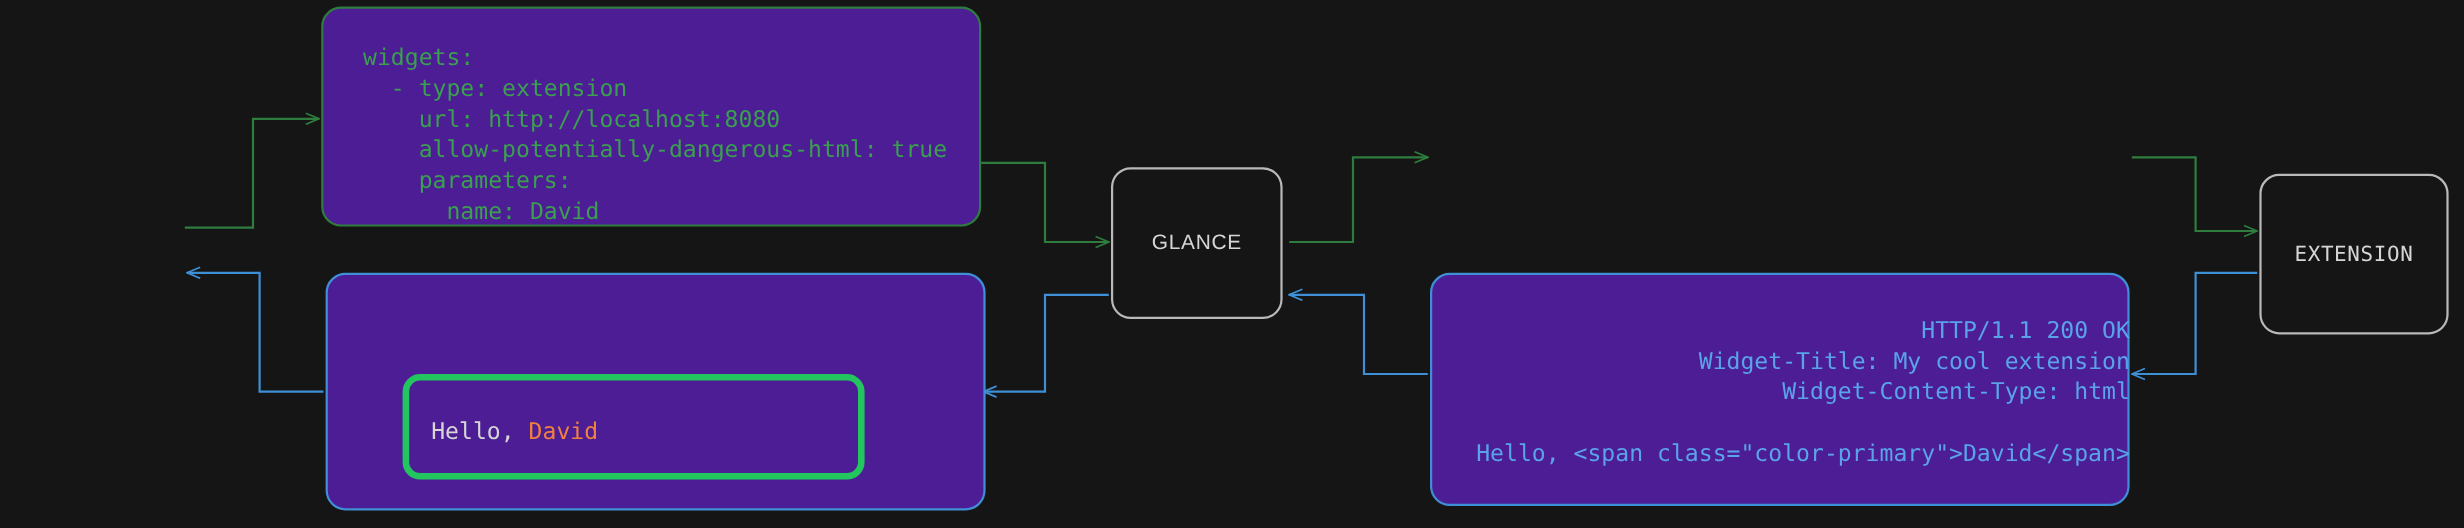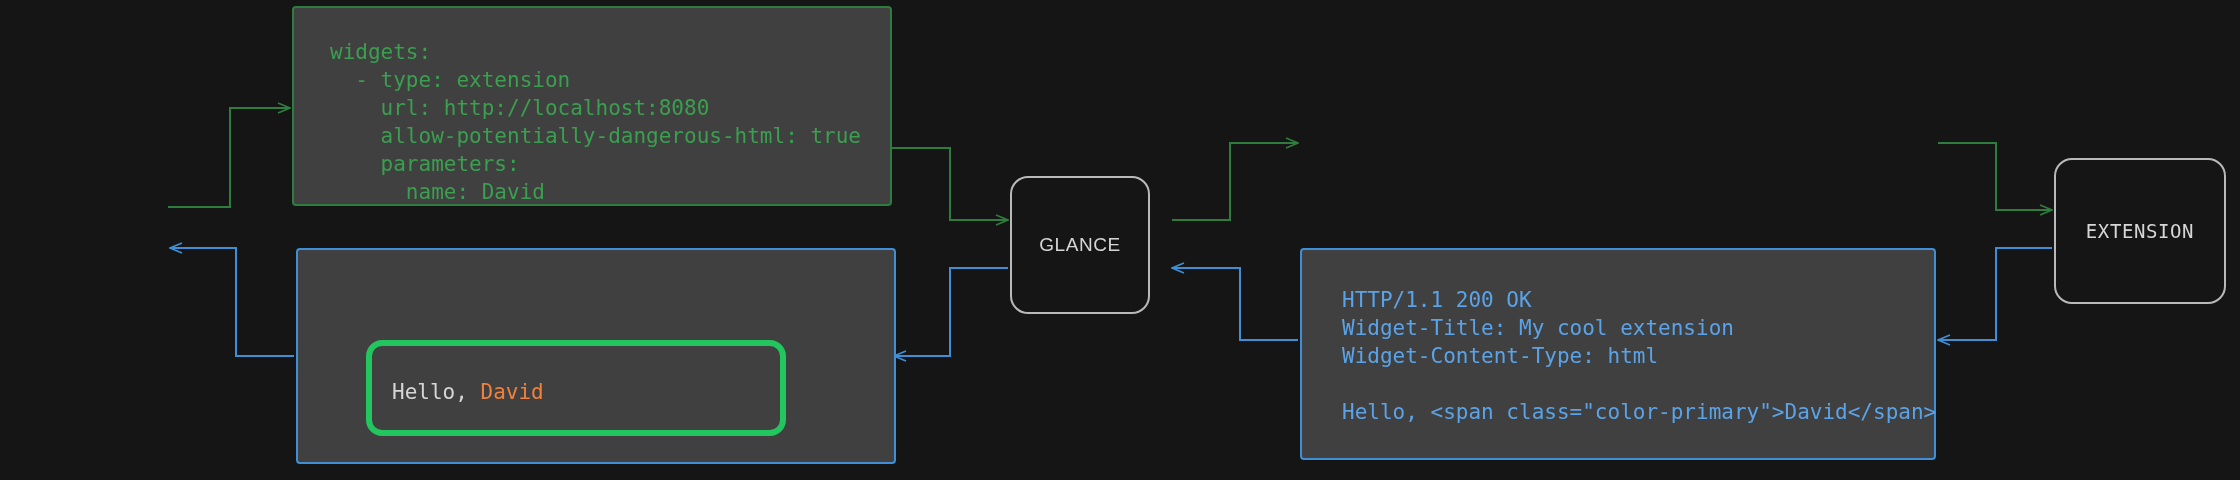--- a/index.html
+++ b/index.html
@@ -40,22 +40,22 @@
   }
   .node-sans .node-label {
     font-family: "Liberation Sans", sans-serif;
   }
   .node-mono .node-label {
     font-family: "DejaVu Sans Mono", monospace;
   }
   .panel {
     position: absolute;
     border: 2px solid;
-    border-radius: 4px;
-    background: #404040;
+    border-radius: 18px;
+    background: #4c1d95;
     box-sizing: border-box;
   }
   .panel-green { border-color: #2f7d3e; }
   .panel-blue  { border-color: #3f8fd6; }
 
   .code {
     font-family: "DejaVu Sans Mono", monospace;
     font-size: 21px;
     line-height: 28px;
     white-space: pre;
@@ -64,21 +64,21 @@
   .code-green { color: #3a9f4f; }
   .code-blue  { color: #5aa3e8; }
 
   #yaml-panel   { left: 292px; top: 6px;   width: 600px;  height: 200px; }
   #yaml-text    { position: absolute; left: 36px; top: 30px; }
 
   #get-panel    { left: 1300px; top: 88px; width: 636px; height: 110px; }
   #get-text     { position: absolute; left: 40px; top: 37px; }
 
   #resp-panel   { left: 1300px; top: 248px; width: 636px; height: 212px; }
-  #resp-text    { position: absolute; left: 40px; top: 36px; }
+  #resp-text    { position: absolute; left: 40px; top: 36px; text-align: right; }
 
   #widget-panel { left: 296px; top: 248px; width: 600px; height: 216px; }
   #widget-title {
     position: absolute; left: 50px; top: 48px;
     color: #d6d6d6; font-size: 20px; letter-spacing: 0.5px;
     font-family: "DejaVu Sans Mono", monospace;
   }
   #widget-inner {
     position: absolute; left: 44px; top: 90px;
     width: 420px; height: 96px;
@@ -87,21 +87,21 @@
     margin-left: 24px;
   }
   #widget-greeting {
     position: absolute; left: 20px; top: 34px;
     font-family: "DejaVu Sans Mono", monospace;
     font-size: 21px; color: #d6d6d6; white-space: pre;
   }
   .accent-orange { color: #f0813c; }
 
   #user-node      { left: 10px;  top: 185px; width: 158px; height: 116px; }
-  #glance-node    { left: 1010px; top: 176px; width: 140px; height: 138px; }
+  #glance-node    { left: 1010px; top: 152px; width: 156px; height: 138px; }
   #extension-node { left: 2054px; top: 158px; width: 172px; height: 146px; }
 </style>
 </head>
 <body>
 
 <div id="canvas">
 
   <svg class="wires" viewBox="0 0 2240 480">
     <defs>
       <marker id="ah-green" markerWidth="14" markerHeight="12" refX="13" refY="6" orient="auto" markerUnits="userSpaceOnUse">

